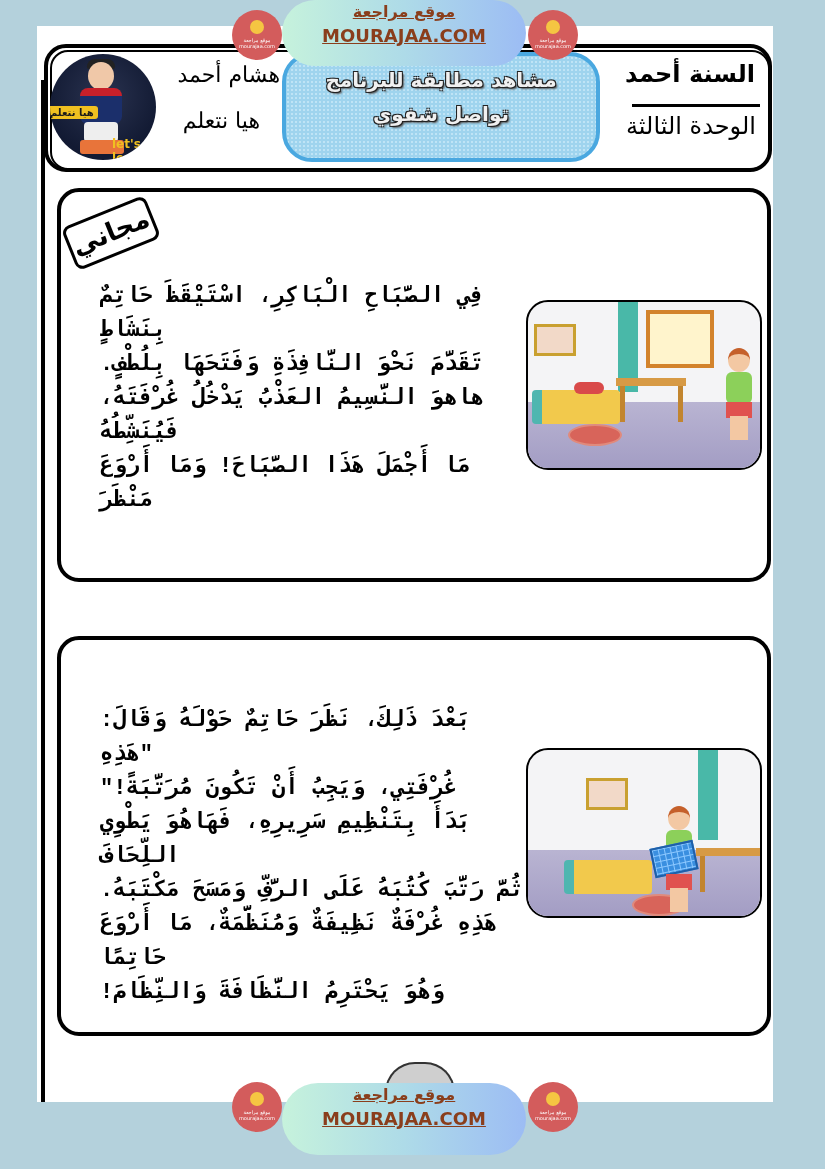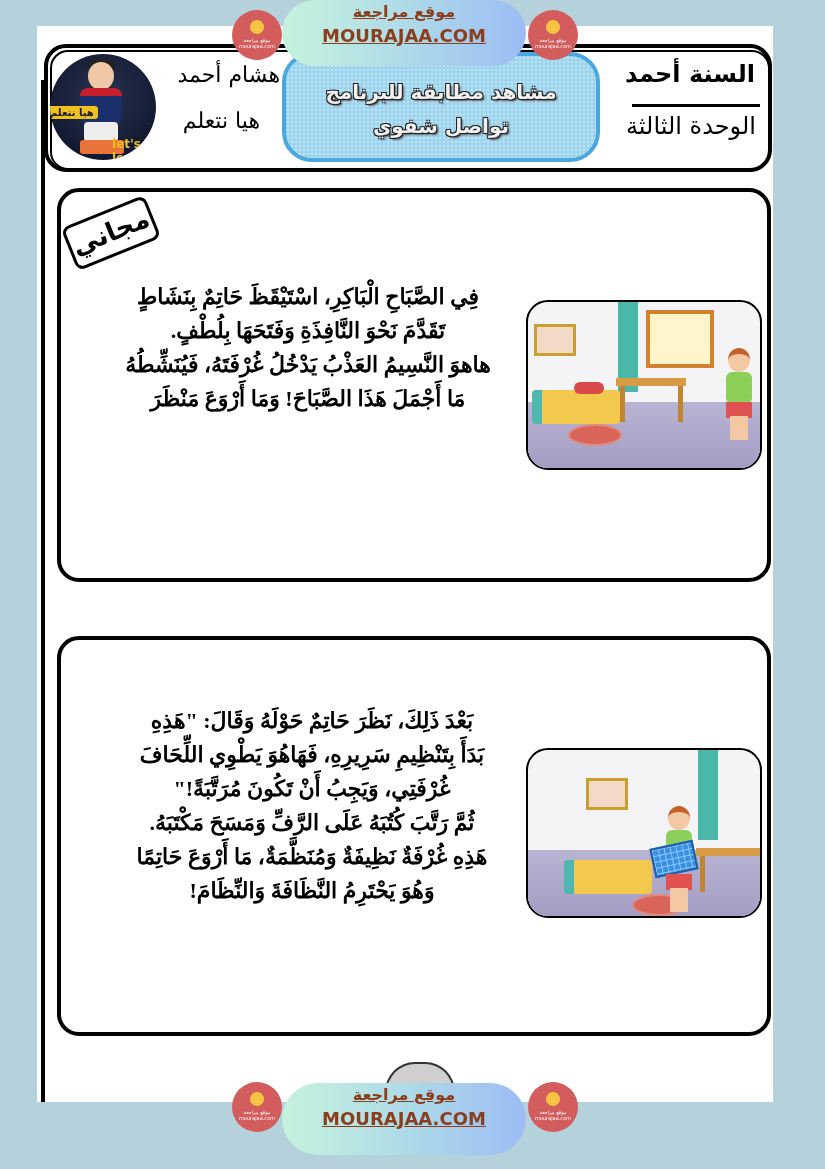--- a/index.html
+++ b/index.html
@@ -47,21 +47,21 @@
     background:#9fd4ee;
     background-image:radial-gradient(#bfe4f6 1px, transparent 1px);
     background-size:4px 4px;
     text-align:center;
   }
   .title-line1, .title-line2 {
     display:block; direction:rtl; font-family:"DejaVu Sans", sans-serif; font-weight:bold;
     color:#f0f0f0; text-shadow:1px 1px 0 #222, -1px -1px 0 #222, 1px -1px 0 #222, -1px 1px 0 #222, 2px 2px 2px #555;
     font-size:20px;
   }
-  .title-line1 { margin-top:24px; }
+  .title-line1 { margin-top:12px; }
   .title-line2 { margin-top:10px; }
   .grade-label {
     position:absolute; left:620px; top:60px; width:140px; text-align:center; direction:rtl;
     font-family:"DejaVu Sans", sans-serif; font-weight:bold; font-size:24px; color:#000;
   }
   .grade-rule { position:absolute; left:632px; top:104px; width:128px; height:3px; background:#000; }
   .unit-label {
     position:absolute; left:606px; top:112px; width:170px; text-align:center; direction:rtl;
     font-family:"DejaVu Sans", sans-serif; font-weight:normal; font-size:24px; color:#000;
   }
@@ -72,22 +72,22 @@
   }
   .story-box.one { top:188px; height:394px; }
   .story-box.two { top:636px; height:400px; }
   .free-stamp {
     position:absolute; left:66px; top:210px; width:90px; height:46px;
     border:3px solid #000; border-radius:8px; box-sizing:border-box;
     transform:rotate(-22deg); text-align:center; line-height:38px;
     font-weight:bold; font-size:26px; direction:rtl; background:#fff;
   }
   .story-text {
-    position:absolute; direction:rtl; text-align:center;
-    font-family:Liberation Serif, serif; font-weight:bold; color:#000;
+    position:absolute; direction:rtl; text-align:left;
+    font-family:Liberation Mono, monospace; font-weight:bold; color:#000;
     font-size:22px; line-height:34px;
   }
   .story-text.one { left:100px; top:280px; width:416px; }
   .story-text.two { left:100px; top:704px; width:424px; }
   .story-text p { margin:0; }
   .scene {
     position:absolute; border:2px solid #000; border-radius:22px; overflow:hidden; box-sizing:border-box;
     background:#f4f4f6;
   }
   .scene.one { left:526px; top:300px; width:236px; height:170px; }
@@ -180,22 +180,22 @@
   <div class="rug" style="left:40px;top:122px;"></div>
   <div class="boy-head" style="left:200px;top:46px;"></div>
   <div class="boy-shirt" style="left:198px;top:70px;"></div>
   <div class="boy-shorts" style="left:198px;top:100px;"></div>
   <div class="boy-legs" style="left:202px;top:114px;"></div>
 </div>
 
 <div class="story-box two"></div>
 <div class="story-text two">
   <p>بَعْدَ ذَلِكَ، نَظَرَ حَاتِمٌ حَوْلَهُ وَقَالَ: "هَذِهِ</p>
+  <p>غُرْفَتِي، وَيَجِبُ أَنْ تَكُونَ مُرَتَّبَةً!"</p>
   <p>بَدَأَ بِتَنْظِيمِ سَرِيرِهِ، فَهَاهُوَ يَطْوِي اللِّحَافَ</p>
-  <p>غُرْفَتِي، وَيَجِبُ أَنْ تَكُونَ مُرَتَّبَةً!"</p>
   <p>ثُمَّ رَتَّبَ كُتُبَهُ عَلَى الرَّفِّ وَمَسَحَ مَكْتَبَهُ.</p>
   <p>هَذِهِ غُرْفَةٌ نَظِيفَةٌ وَمُنَظَّمَةٌ، مَا أَرْوَعَ حَاتِمًا</p>
   <p>وَهُوَ يَحْتَرِمُ النَّظَافَةَ وَالنِّظَامَ!</p>
 </div>
 <div class="scene two">
   <div class="floor"></div>
   <div class="wall-frame" style="left:58px;top:28px;"></div>
   <div class="curtain" style="left:170px;top:0;"></div>
   <div class="bed" style="left:36px;top:110px;"></div>
   <div class="desk" style="left:168px;top:98px;"></div>

